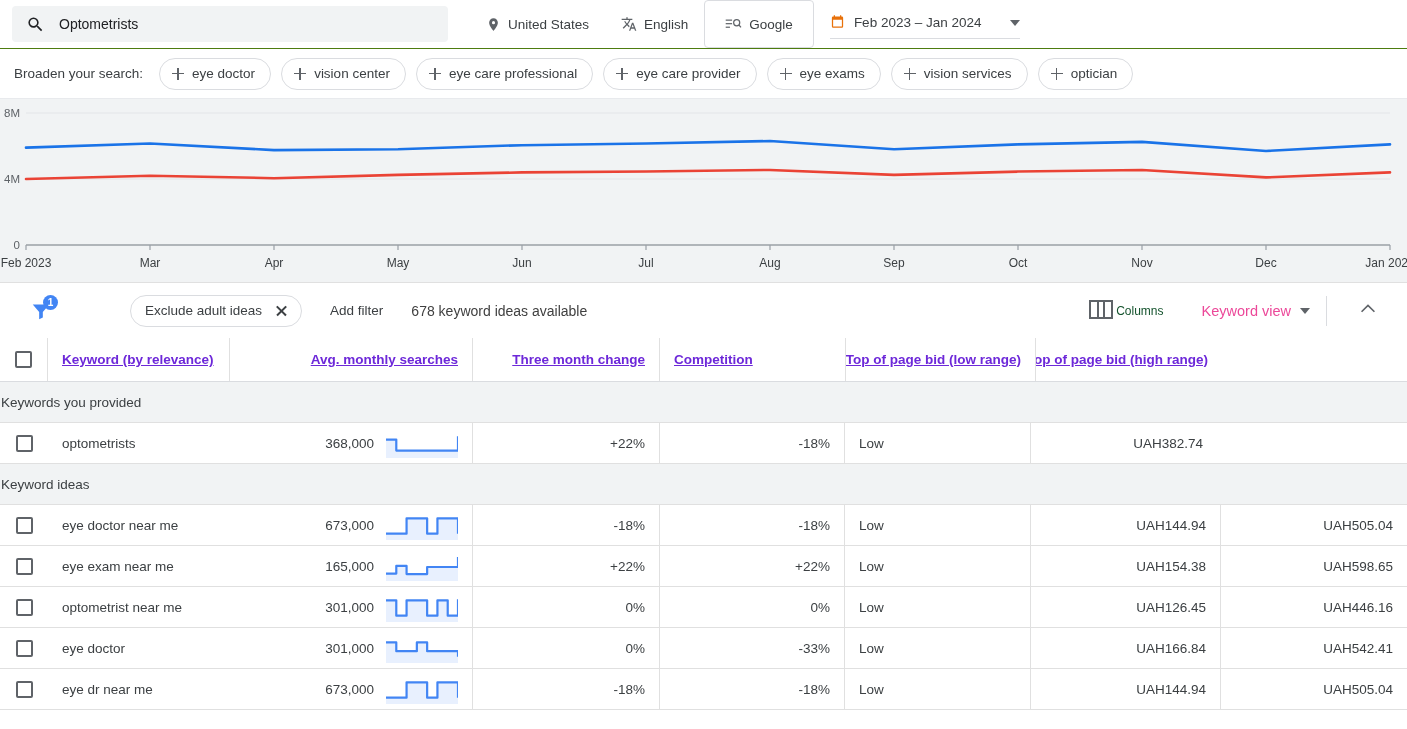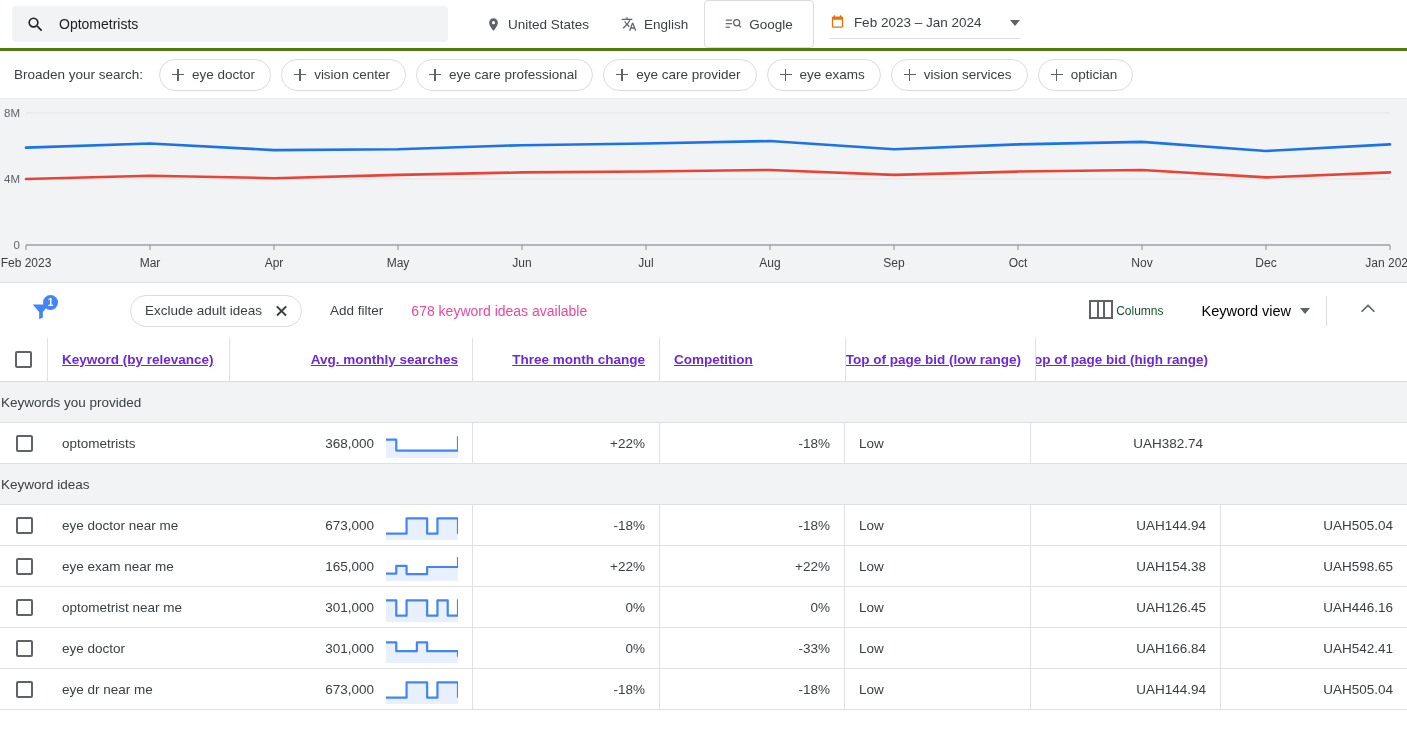--- a/index.html
+++ b/index.html
@@ -78,21 +78,21 @@
     border-top: 6px solid #5f6368;
   }
 
   
   .broaden {
     height: 50px;
     display: flex;
     align-items: center;
     padding-left: 14px;
     gap: 10px;
-    border-top: 3px solid #4d7c0f;
+    border-top: 1px solid #4d7c0f;
   }
   .broaden-label {
     font-size: 13.5px;
     color: #3c4043;
     margin-right: 6px;
   }
   .chip {
     height: 32px;
     border: 1px solid #dadce0;
     border-radius: 16px;
@@ -177,31 +177,31 @@
   .xmark::before { transform: rotate(45deg); }
   .xmark::after { transform: rotate(-45deg); }
   .addfilter {
     margin-left: 28px;
     font-size: 13.5px;
     color: #3c4043;
   }
   .ideas-count {
     margin-left: 28px;
     font-size: 14px;
-    color: #ec4899;
+    color: #404040;
   }
   .fb-spacer { flex: 1; }
   .columns-btn {
     display: flex; flex-direction: row; align-items: center;
     gap: 3px; font-size: 12px; color: #14532d;
     padding: 0 10px;
   }
   .kwview {
     display: flex; align-items: center; gap: 9px;
-    font-size: 14.5px; color: #000000;
+    font-size: 14.5px; color: #ec4899;
     margin-left: 28px; padding-right: 12px;
   }
   .kwview .caret-down { border-top-color:#5f6368; }
   .vdiv {
     width: 1px; height: 30px; background: #dadce0; margin: 0 16px 0 4px;
   }
   .collapse-btn { padding: 0 14px; }
 
   
   .table { width: 1407px; font-size: 13.5px; }

